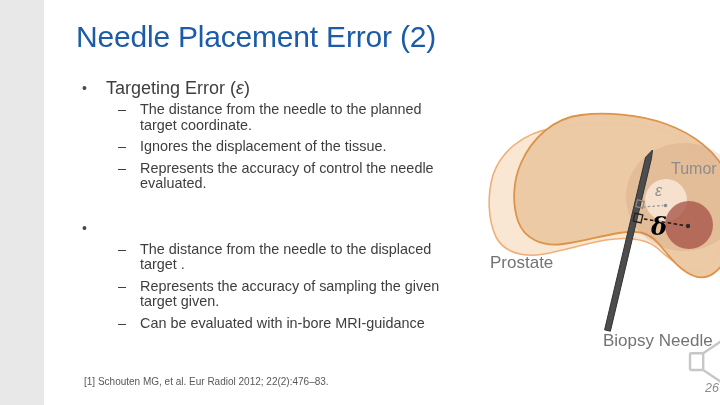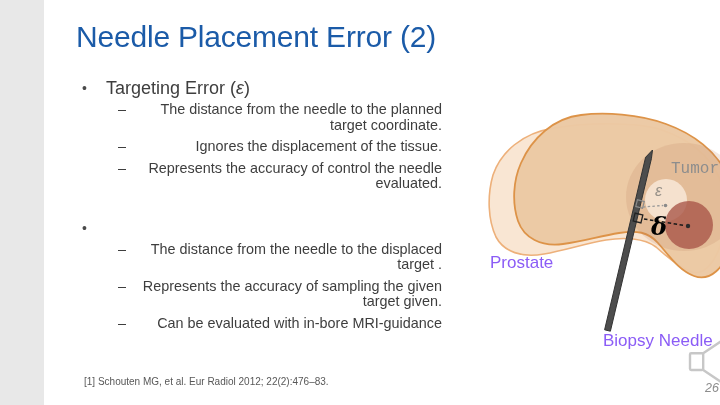--- a/index.html
+++ b/index.html
@@ -15,26 +15,26 @@
   .content{position:absolute;left:38px;top:78px;width:412px;color:#3e3e3e;}
   .section{margin:0;}
   .section + .section{margin-top:26px;}
   .sec-header{display:flex;font-size:18px;line-height:20px;color:#3e3e3e;margin-bottom:4px;}
   .sec-header .bullet{width:24px;font-size:14px;line-height:20px;color:#4a4a4a;}
   .sym{font-style:italic;}
   .sub-list{margin:0 0 0 36px;padding:0;list-style:none;}
   .sub-item{display:flex;font-size:14.4px;line-height:15.5px;margin-bottom:6px;}
   .sub-item:last-child{margin-bottom:0;}
   .sub-item .dash{width:22px;flex:none;}
-  .sub-item .sub-text{width:302px;text-align:right;}
+  .sub-item .sub-text{width:302px;}
   .sec-header + .sub-list{margin-top:0;}
-  .figure-label{position:absolute;color:#8b5cf6;font-size:17px;}
+  .figure-label{position:absolute;color:#737373;font-size:17px;}
   .label-prostate{left:446px;top:253px;}
   .label-biopsy-needle{left:559px;top:331px;}
-  .label-tumor{left:627px;top:160px;font-size:16px;color:#8d8d8d;font-family:Liberation Mono, monospace;}
+  .label-tumor{left:627px;top:160px;font-size:16px;color:#8d8d8d;}
   .label-epsilon{left:611px;top:182px;font-size:16px;font-style:italic;color:#98928a;}
   .label-delta{
     left:607px;top:212px;font-size:24px;color:#000000;
     font-family:"DejaVu Serif",serif;font-style:italic;font-weight:600;
   }
   .footnote{position:absolute;left:40px;top:376px;font-size:10px;color:#585858;}
   .page-number{position:absolute;left:661px;top:381px;font-size:12.5px;color:#8c8c8c;font-style:italic;}
   .figure-svg{position:absolute;left:0;top:0;}
 </style>
 </head>

